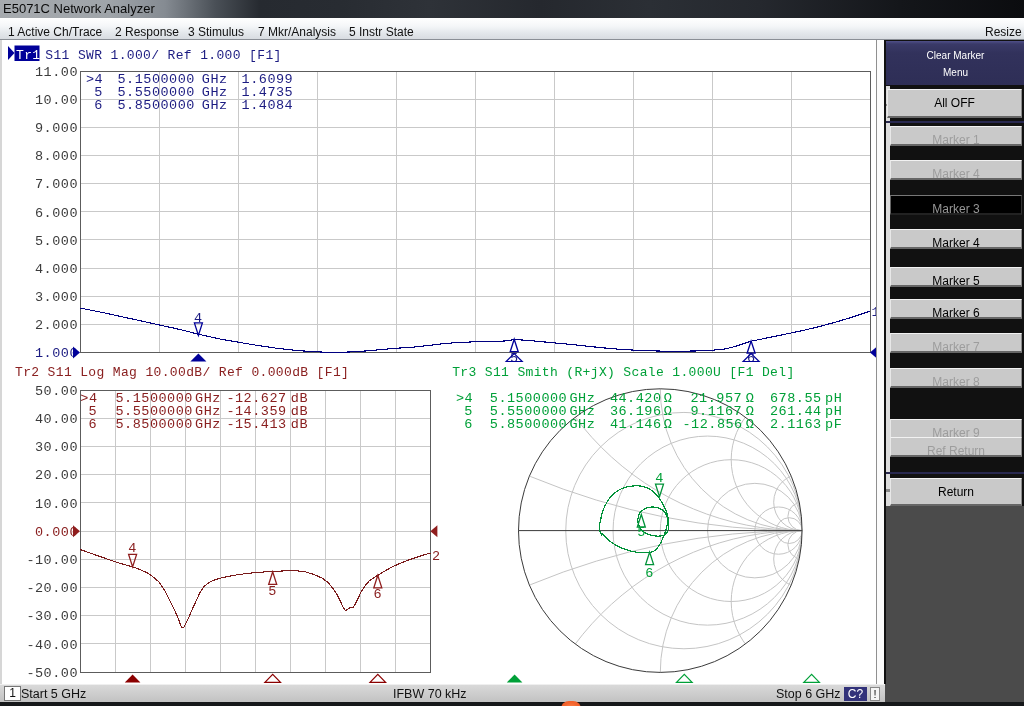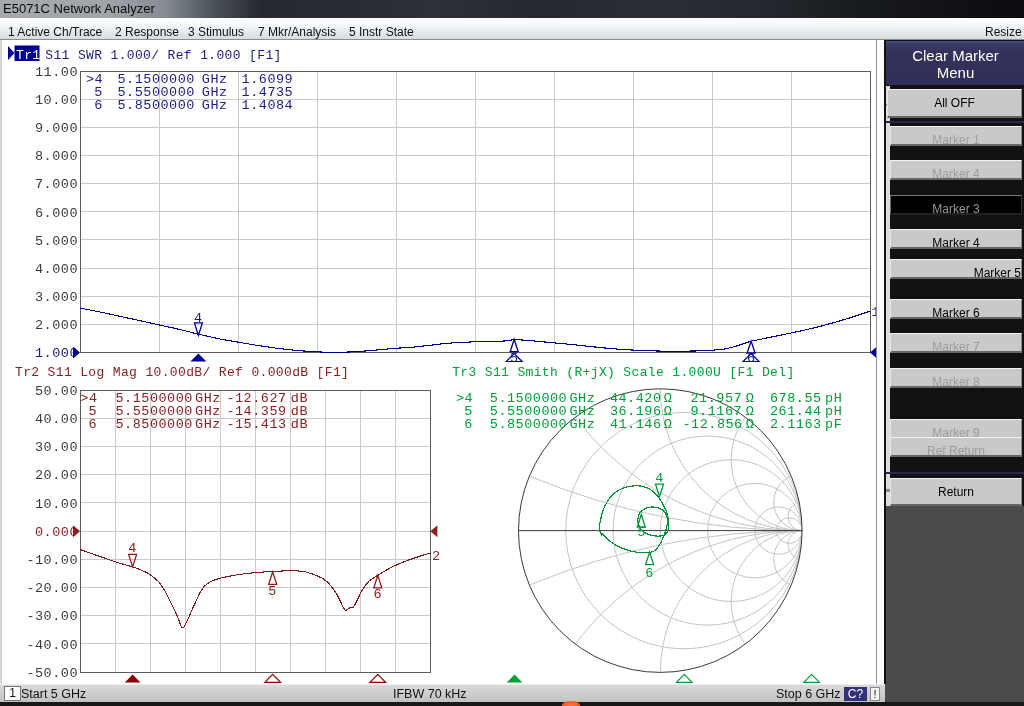--- a/index.html
+++ b/index.html
@@ -7,21 +7,21 @@
 #titlebar{position:absolute;left:0;top:0;width:1024px;height:18px;
  background:linear-gradient(90deg,#a6aaae 0px,#9fa4a9 110px,#858b92 165px,#4a5057 215px,#262a30 260px,#282c32 340px,#2e3238 430px,#25282e 540px,#2b2f35 650px,#25282e 760px,#14161a 900px,#0b0c0f 1024px);}
 #titlebar span{position:absolute;left:3px;top:1px;font-size:13px;color:#0a0a0a;}
 #menubar{position:absolute;left:0;top:18px;width:1024px;height:22px;
  background:linear-gradient(180deg,#ffffff 0%,#f4f6f8 40%,#e4e8ec 70%,#d8dce1 100%);border-bottom:1px solid #8a8f96;box-sizing:border-box;}
 #menubar span{position:absolute;top:7px;font-size:12px;color:#111;}
 #main{position:absolute;left:0;top:40px;width:884px;height:645px;background:#fff;}
 #leftedge{position:absolute;left:0;top:40px;width:2px;height:645px;background:#d6d6d6;}
 #vstrip{position:absolute;left:876px;top:40px;width:8px;height:645px;background:#fbfbfb;border-left:1px solid #909090;}
 #sidebar{position:absolute;left:884px;top:40px;width:140px;height:666px;background:#111;}
-#sbheader{position:absolute;left:886px;top:41px;width:139px;height:44px;background:linear-gradient(180deg,#50508a 0px,#3a3a68 3px,#32325c 12px,#2e2e56 100%);color:#fff;text-align:center;font-size:15px;line-height:17px;padding-top:6px;box-sizing:border-box;}
+#sbheader{position:absolute;left:886px;top:41px;width:139px;height:44px;background:linear-gradient(180deg,#50508a 0px,#3a3a68 3px,#32325c 12px,#2e2e56 100%);color:#fff;text-align:center;font-size:10px;line-height:17px;padding-top:6px;box-sizing:border-box;}
 .sbtn{position:absolute;left:890px;width:132px;height:20px;background:#c9c9c9;color:#000;font-size:12px;text-align:center;line-height:26px;border-top:1px solid #f2f2f2;border-left:1px solid #e8e8e8;border-bottom:2px solid #666;border-right:1px solid #8a8a8a;box-sizing:border-box;}
 .sbtn.dis{color:#9d9d9d;}
 .sbtn.sel{background:#000000;color:#979797;border-top:1px solid #787878;border-left:1px solid #666;border-bottom:2px solid #222;border-right:1px solid #333;}
 #gutter{position:absolute;left:886px;top:86px;width:4px;height:595px;background:#dcdcdc;}
 #darkbelow{position:absolute;left:886px;top:506px;width:138px;height:196px;background:#4b4b4b;}
 .sep{position:absolute;left:886px;width:138px;height:2px;background:#28284f;}
 #statusbar{position:absolute;left:0;top:684px;width:885px;height:18px;background:linear-gradient(180deg,#d9d9d9,#c2c2c2);border-top:1px solid #efefef;box-sizing:border-box;color:#111;font-size:12.5px;}
 #statusbar .t{position:absolute;top:2px;}
 #box1{position:absolute;left:4px;top:1px;width:17px;height:15px;background:#fff;border:1px solid #777;box-sizing:border-box;text-align:center;line-height:13px;font-size:12px;}
 #cbox{position:absolute;left:844px;top:2px;width:23px;height:14px;background:#32327a;color:#fff;font-size:12px;text-align:center;line-height:14px;}
@@ -319,21 +319,21 @@
 <div id="sbheader">Clear Marker<br>Menu</div>
 <div id="gutter"></div>
 <div style="position:absolute;left:886px;top:103.7px;width:5px;height:2.5px;background:#8a8a8a;"></div>
 <div style="position:absolute;left:886px;top:489px;width:5px;height:2.5px;background:#8a8a8a;"></div>
 <div class="sbtn" style="top:88.5px;height:29px;left:887px;width:135px;">All OFF</div>
 <div class="sep" style="top:120.5px;"></div>
 <div class="sbtn dis" style="top:125.5px;">Marker 1</div>
 <div class="sbtn dis" style="top:160.1px;">Marker 4</div>
 <div class="sbtn sel" style="top:194.7px;">Marker 3</div>
 <div class="sbtn" style="top:229.3px;">Marker 4</div>
-<div class="sbtn" style="top:259px;text-align:right;">Marker 5</div>
+<div class="sbtn" style="top:267px;">Marker 5</div>
 <div class="sbtn" style="top:298.5px;">Marker 6</div>
 <div class="sbtn dis" style="top:333.1px;">Marker 7</div>
 <div class="sbtn dis" style="top:367.7px;">Marker 8</div>
 <div class="sbtn dis" style="top:402.3px;margin-top:17px;">Marker 9</div>
 <div class="sbtn dis" style="top:436.9px;">Ref Return</div>
 <div class="sep" style="top:471.5px;"></div>
 <div class="sbtn" style="top:478px;height:27.5px;">Return</div>
 <div id="darkbelow"></div>
 <div id="statusdark"></div>
 <div id="statusbar">

